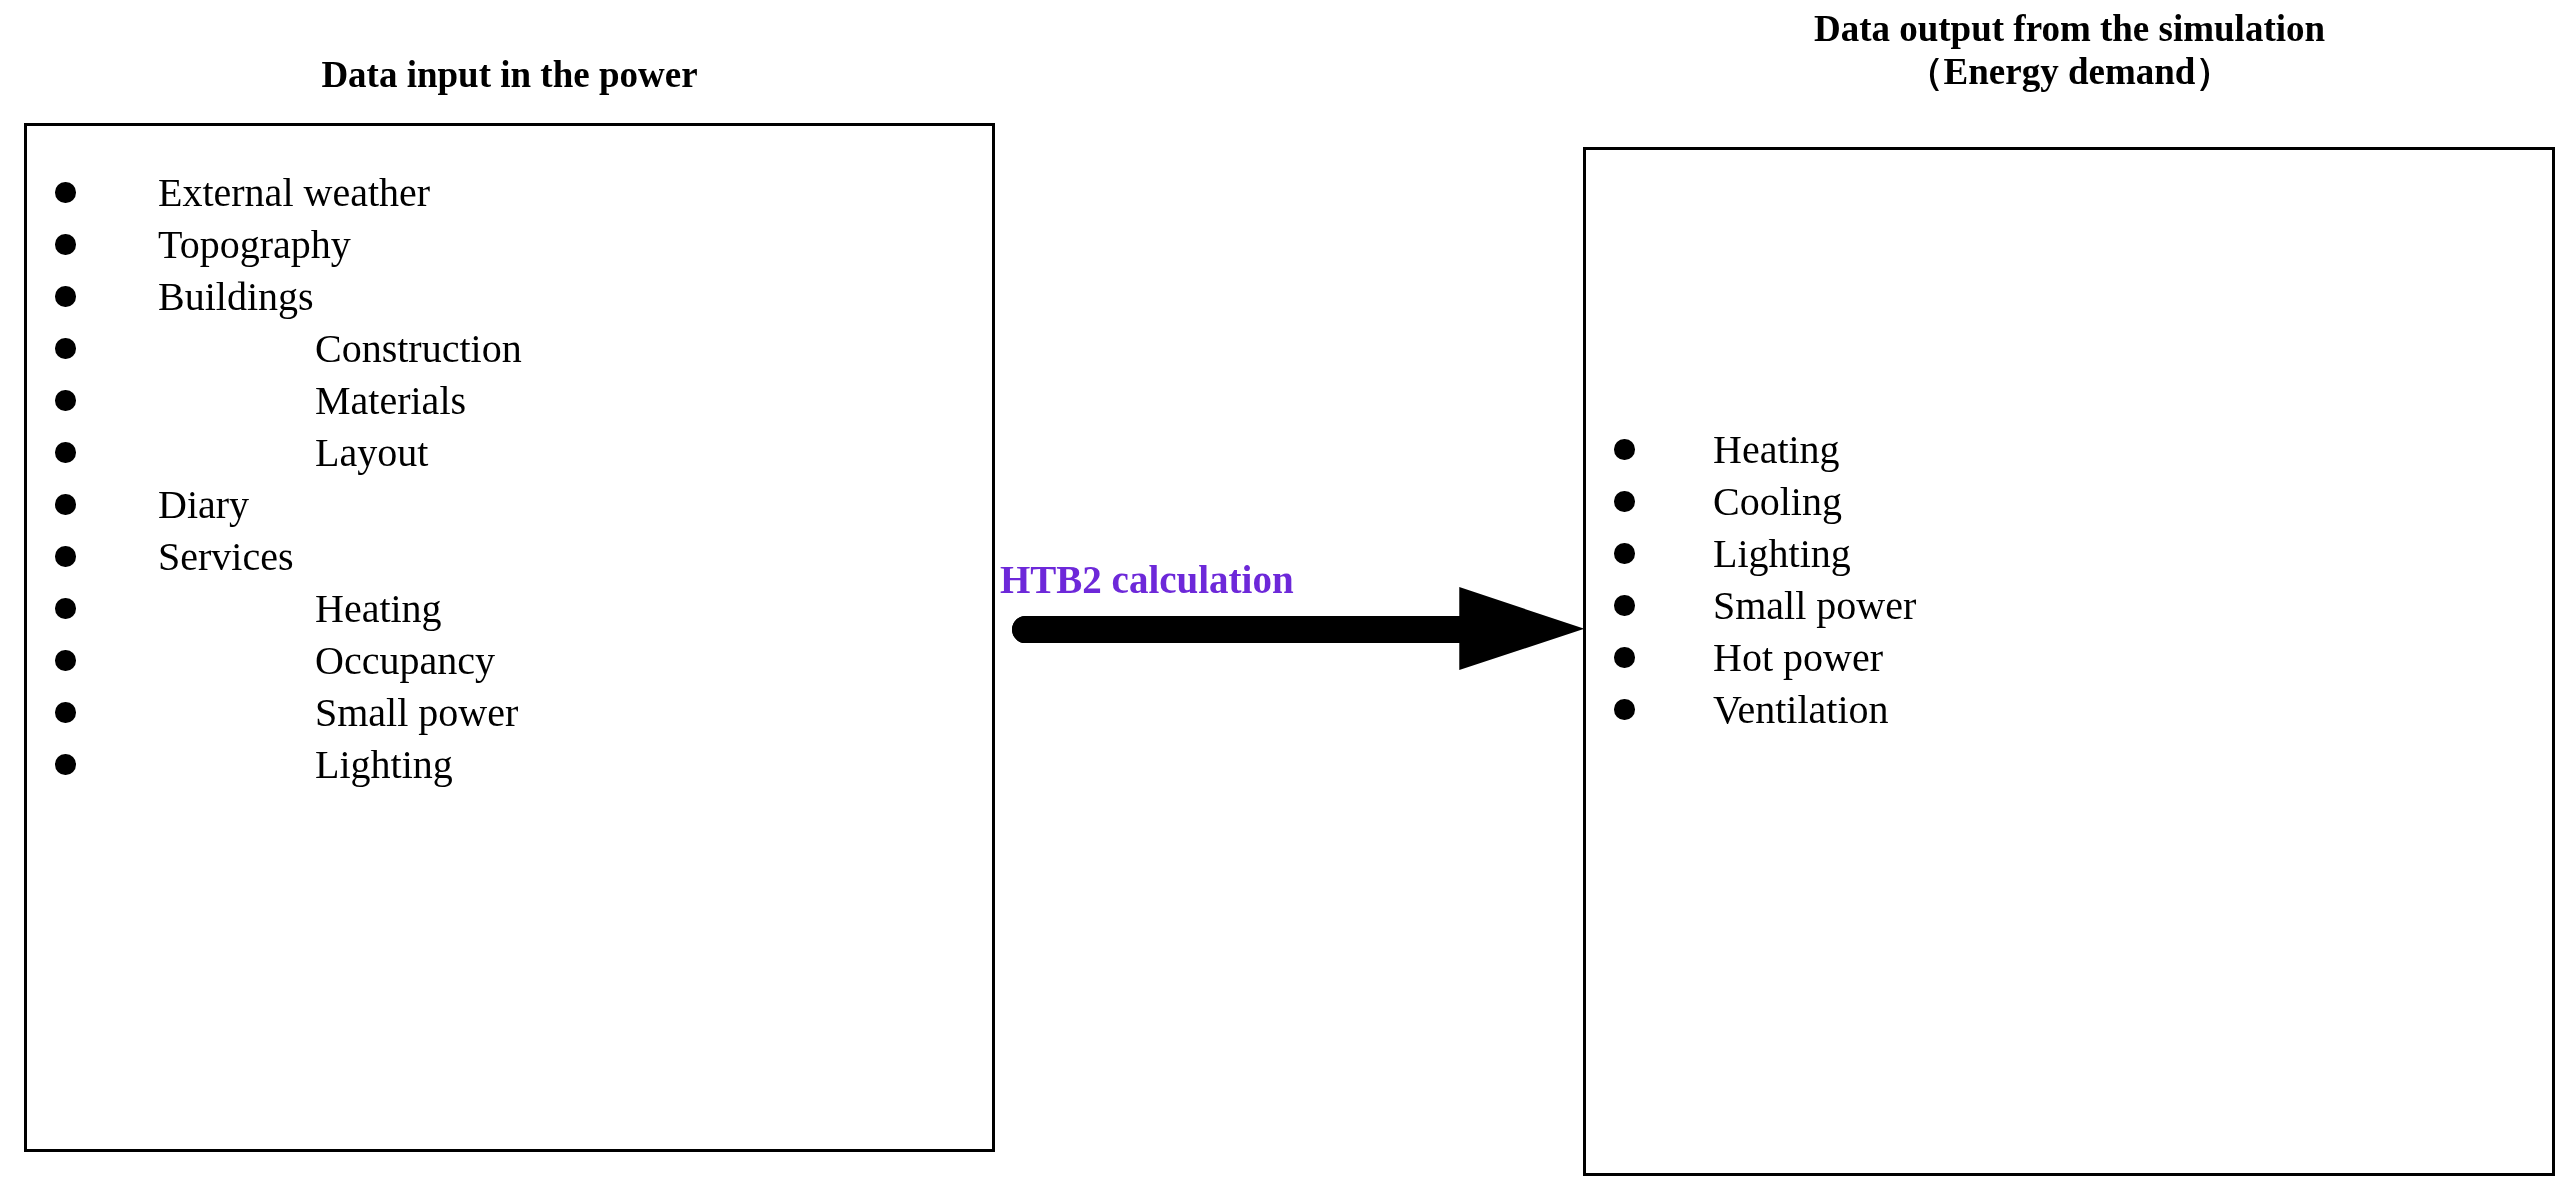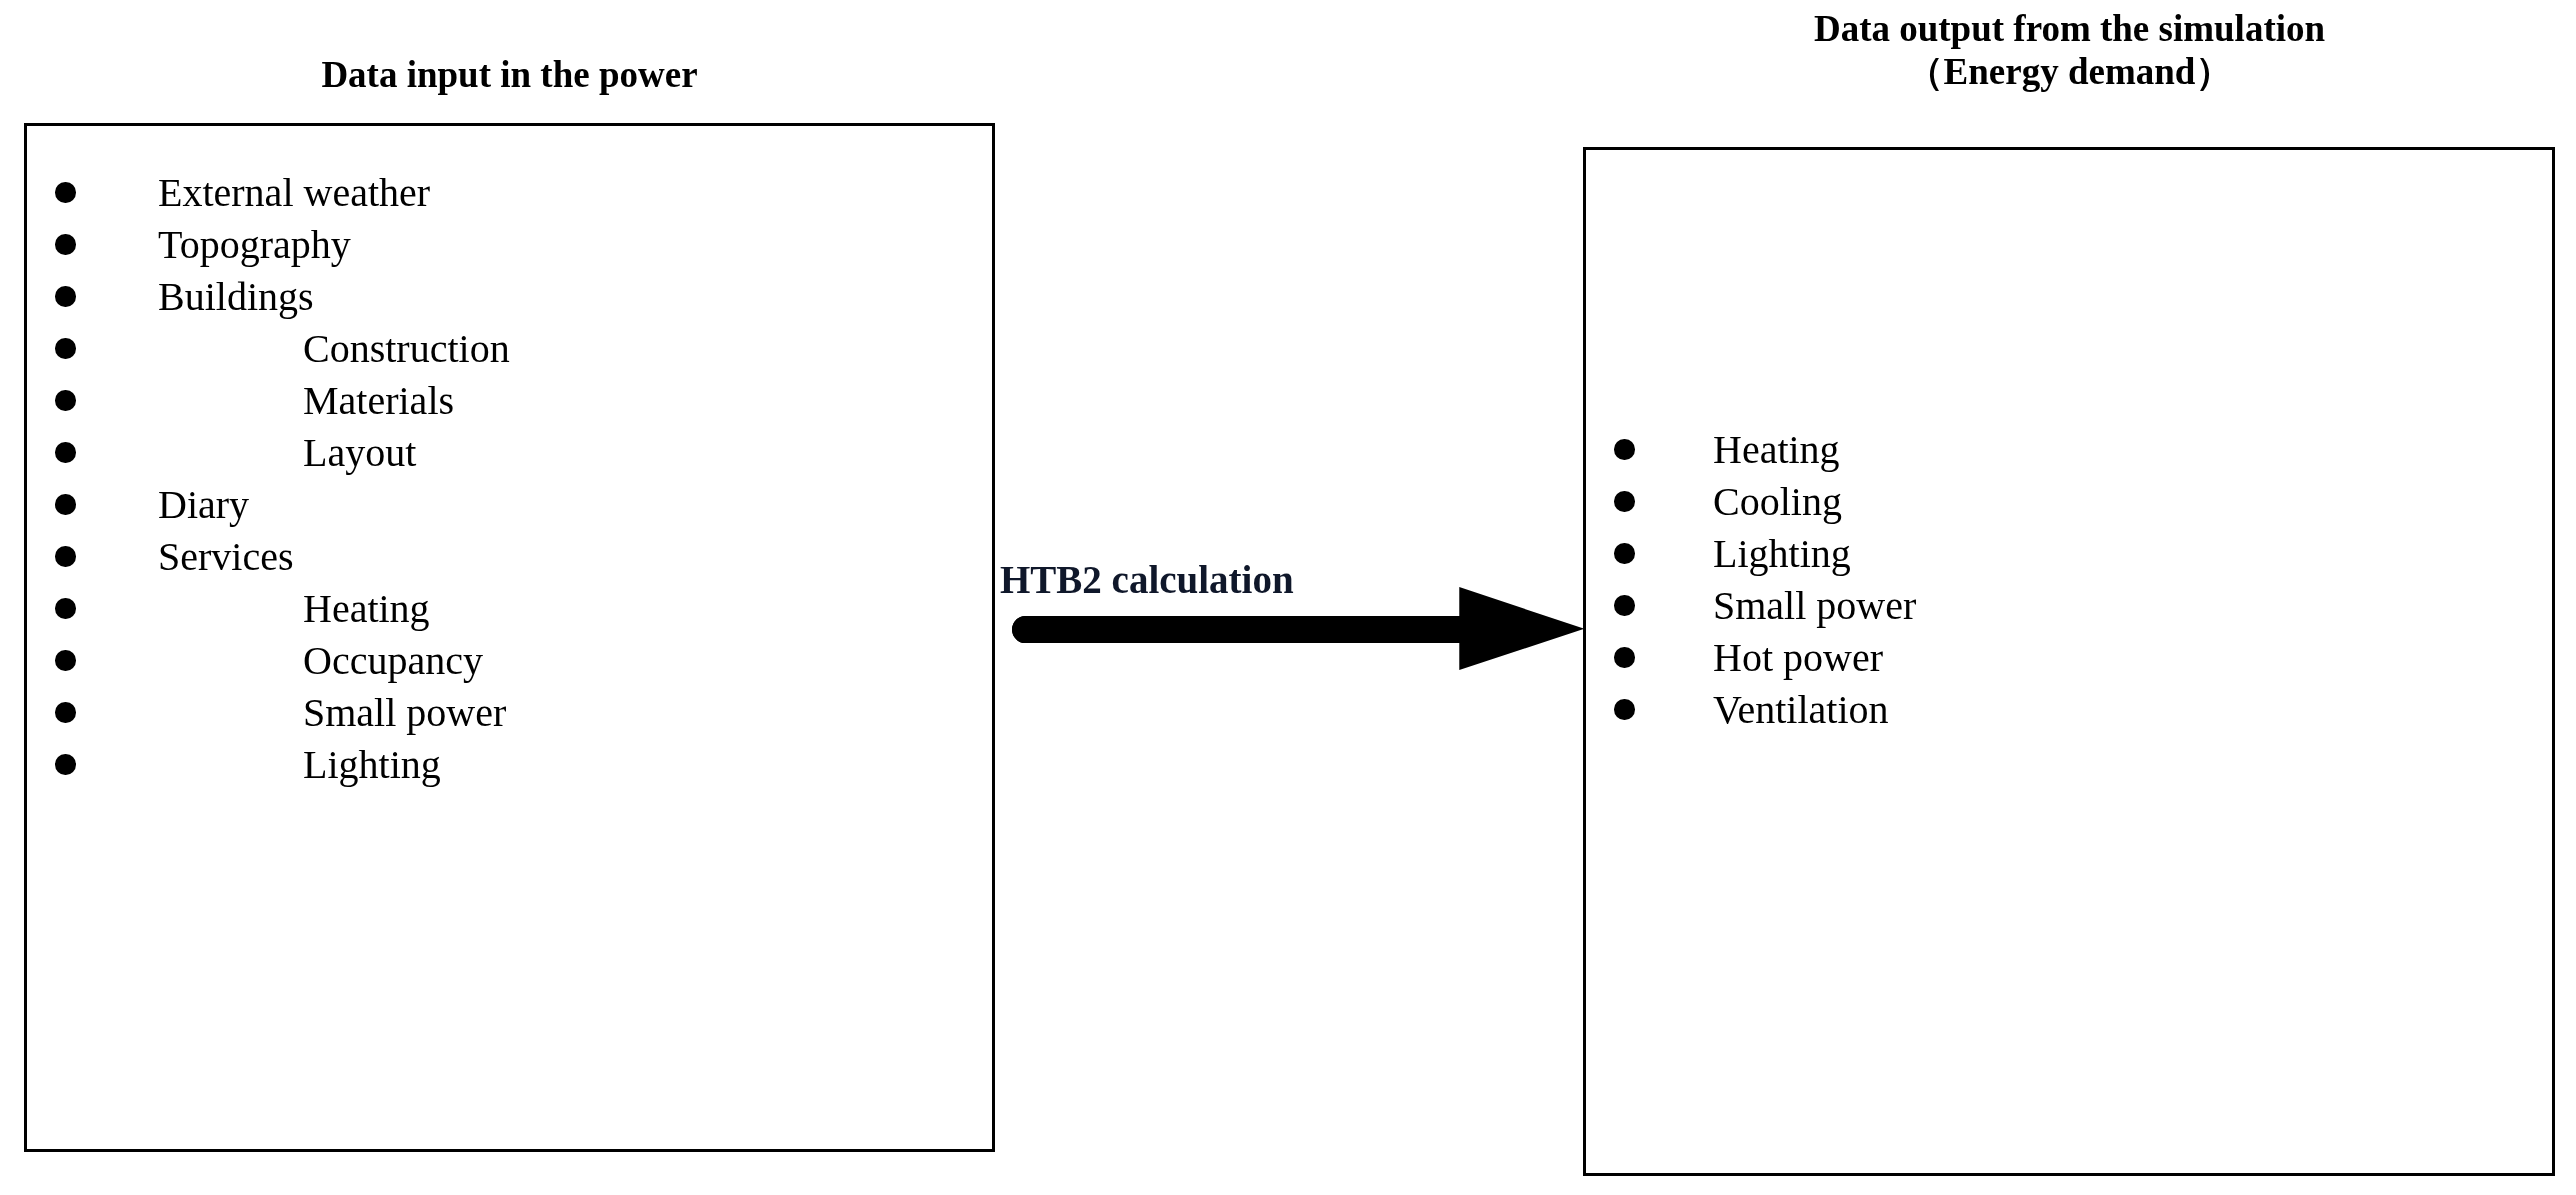--- a/index.html
+++ b/index.html
@@ -101,21 +101,21 @@
   .bullet-label {
     position: absolute;
     top: 0;
     left: 131px;
     font-family: "Liberation Serif", "DejaVu Serif", serif;
     font-size: 40px;
     line-height: 52px;
     color: #000000;
   }
   .bullet-item.indent .bullet-label {
-    left: 276px;
+    left: 288px;
   }
   #list-output .bullet-label {
     left: 127px;
   }
 
   
   #arrow-group {
     position: absolute;
     left: 1000px;
     top: 558px;
@@ -124,21 +124,21 @@
   }
   #arrow-label {
     position: absolute;
     left: 0px;
     top: 0px;
     font-family: "Liberation Serif", "DejaVu Serif", serif;
     font-weight: bold;
     font-size: 39px;
     line-height: 44px;
     white-space: nowrap;
-    color: #0f172a;
+    color: #6d28d9;
   }
   #arrow-shape {
     position: absolute;
     left: 0px;
     top: 0px;
     width: 590px;
     height: 124px;
   }
 </style>
 </head>

